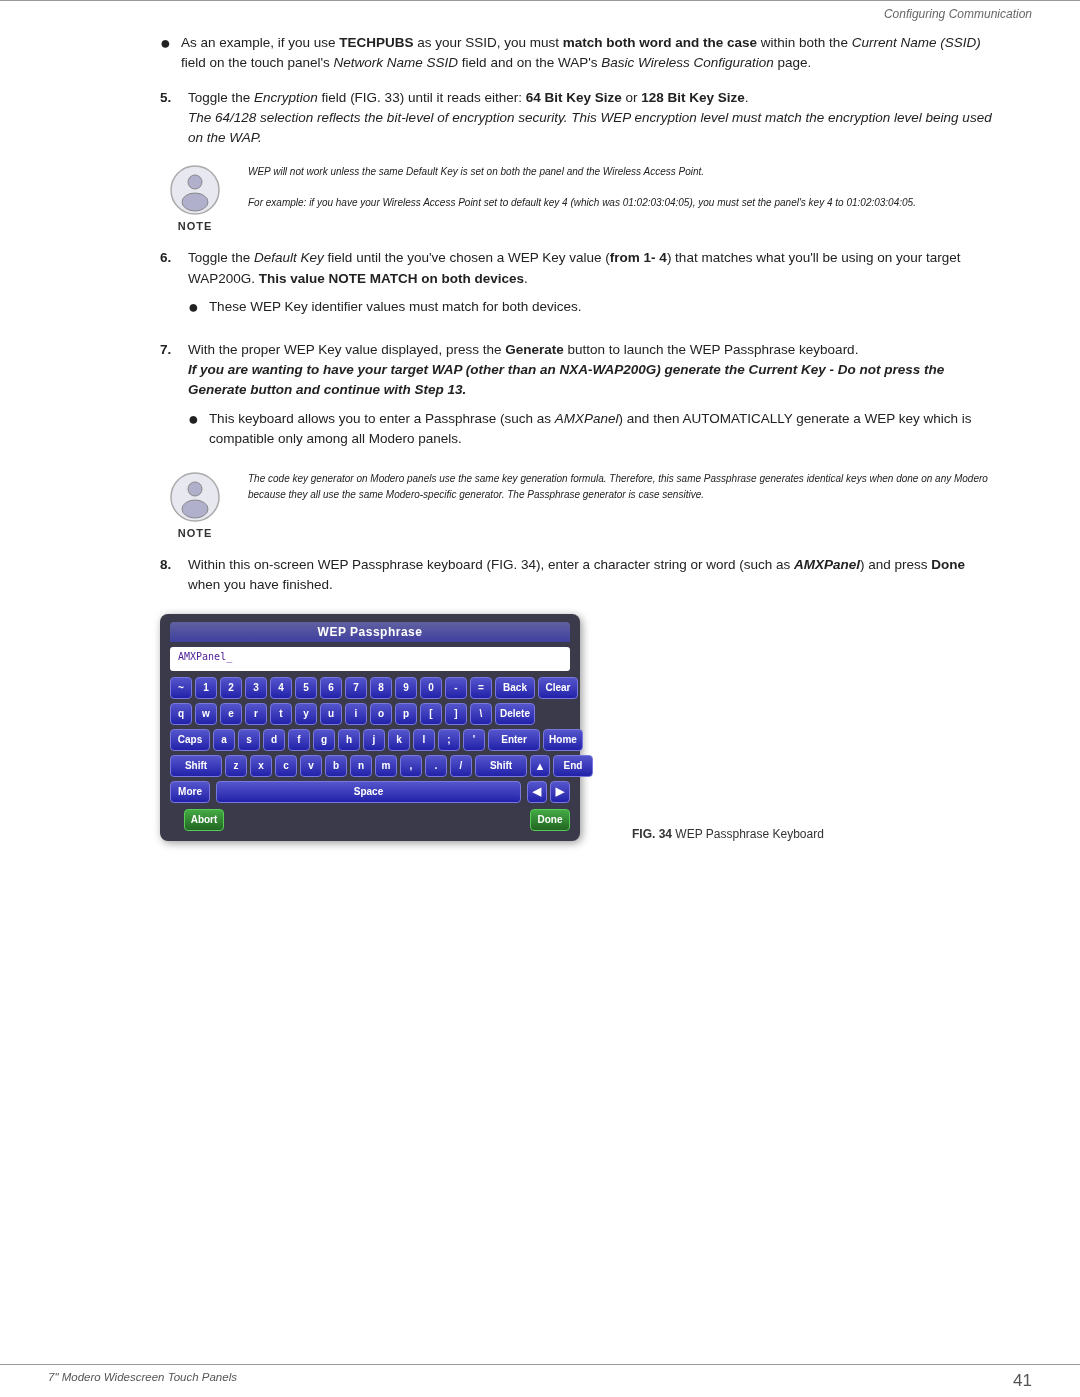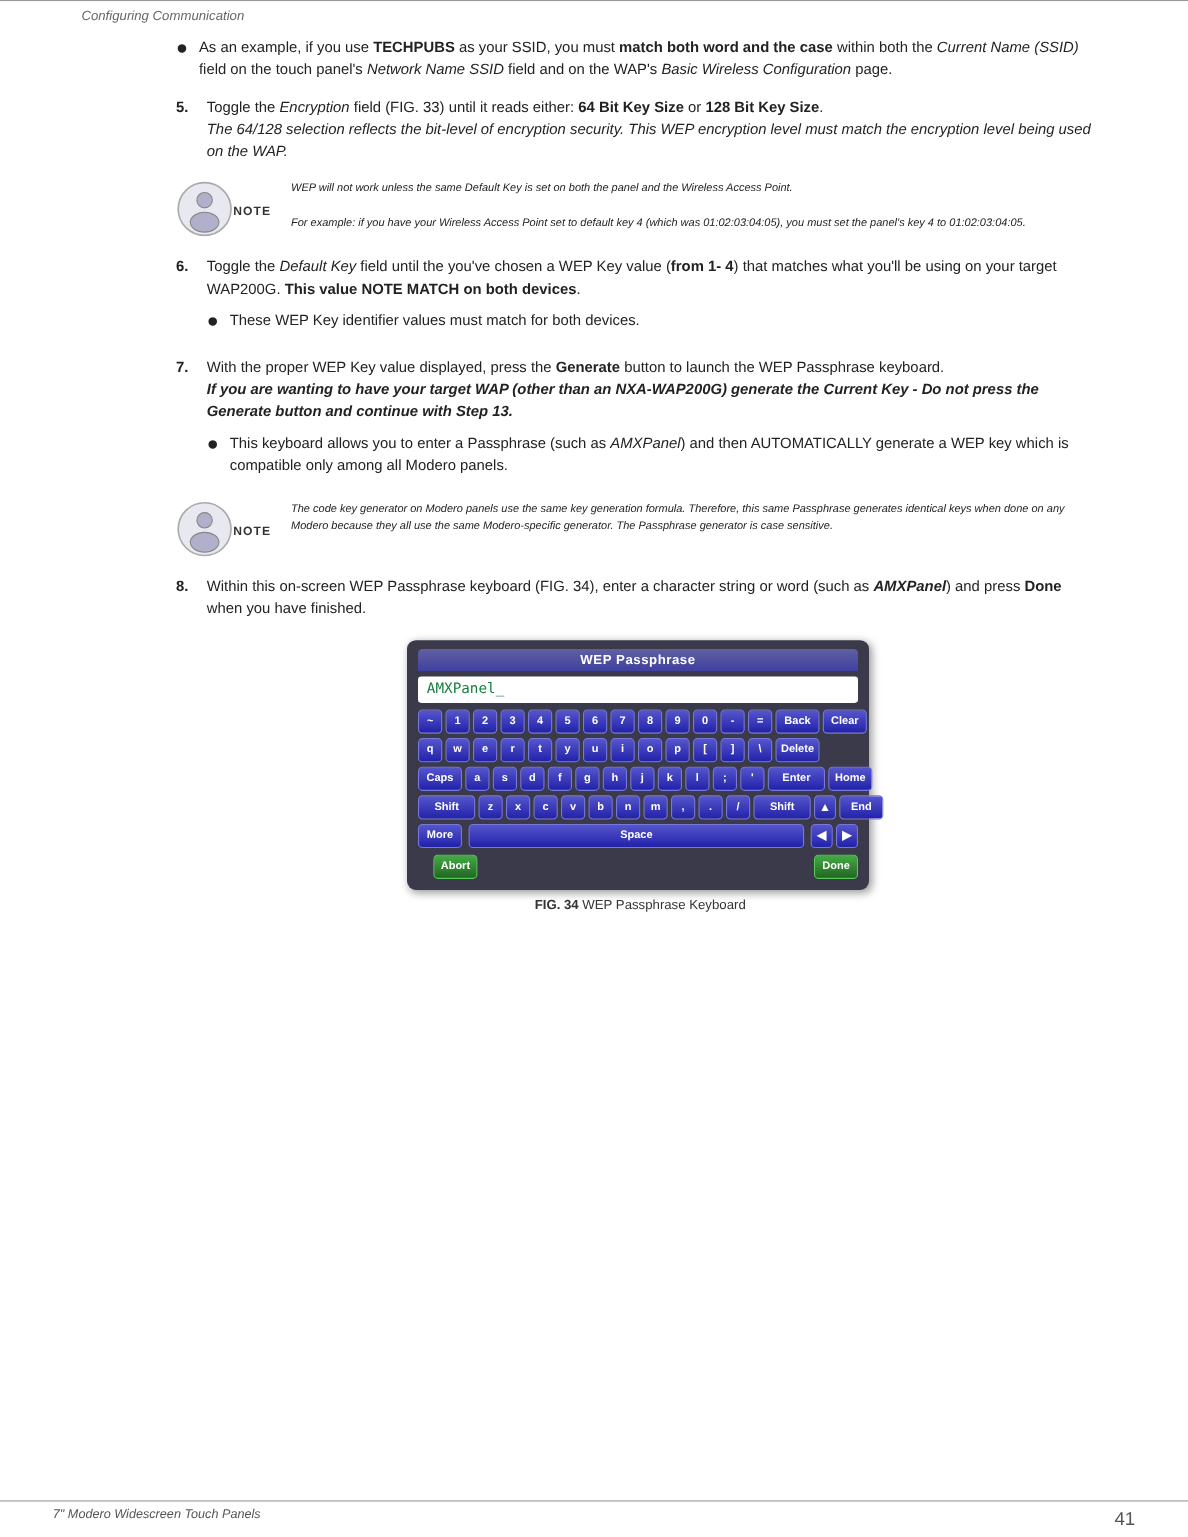--- a/index.html
+++ b/index.html
@@ -23,20 +23,21 @@
 
     
     .top-rule {
       border-top: 1.5px solid #999;
       margin: 0;
     }
 
     
     .page-header {
       display: flex;
+      justify-content: flex-end;
       padding: 6px 48px 2px 74px;
     }
     .page-header-title {
       font-size: 12px;
       color: #666;
       font-style: italic;
     }
 
     
     .main-content {
@@ -87,21 +88,21 @@
 
     
     .note-box {
       display: flex;
       align-items: flex-start;
       margin: 16px 0 16px 0;
       border: none;
     }
     .note-icon-area {
       display: flex;
-      flex-direction: row;
+      flex-direction: column;
       align-items: center;
       margin-right: 18px;
       min-width: 70px;
     }
     .note-icon {
       width: 52px;
       height: 52px;
     }
     .note-label {
       font-size: 11px;
@@ -130,22 +131,23 @@
     .sub-bullet-list li {
       display: flex;
       align-items: flex-start;
       margin-bottom: 6px;
     }
 
     
     .figure-container {
       margin: 18px 0 10px 0;
       display: flex;
-      flex-direction: column;
-      align-items: center;
+      flex-direction: row;
+      align-items: flex-end;
+      gap: 48px;
     }
     .wep-keyboard {
       background: #3a3a4a;
       border-radius: 8px;
       padding: 8px 10px 10px 10px;
       width: 420px;
       box-shadow: 2px 2px 8px rgba(0,0,0,0.4);
     }
     .wep-title-bar {
       background: linear-gradient(180deg, #6060a0 0%, #4040a0 100%);
@@ -155,22 +157,22 @@
       font-size: 12px;
       font-weight: bold;
       padding: 3px 0;
       margin-bottom: 5px;
       letter-spacing: 0.5px;
     }
     .wep-input-row {
       background: #fff;
       border-radius: 3px;
       padding: 4px 8px;
-      font-size: 13px;
-      color: #15803d;
+      font-size: 10px;
+      color: #4c1d95;
       margin-bottom: 6px;
       min-height: 24px;
       font-family: monospace;
     }
     .wep-keyboard-rows {
       display: flex;
       flex-direction: column;
       gap: 4px;
     }
     .kb-row {

